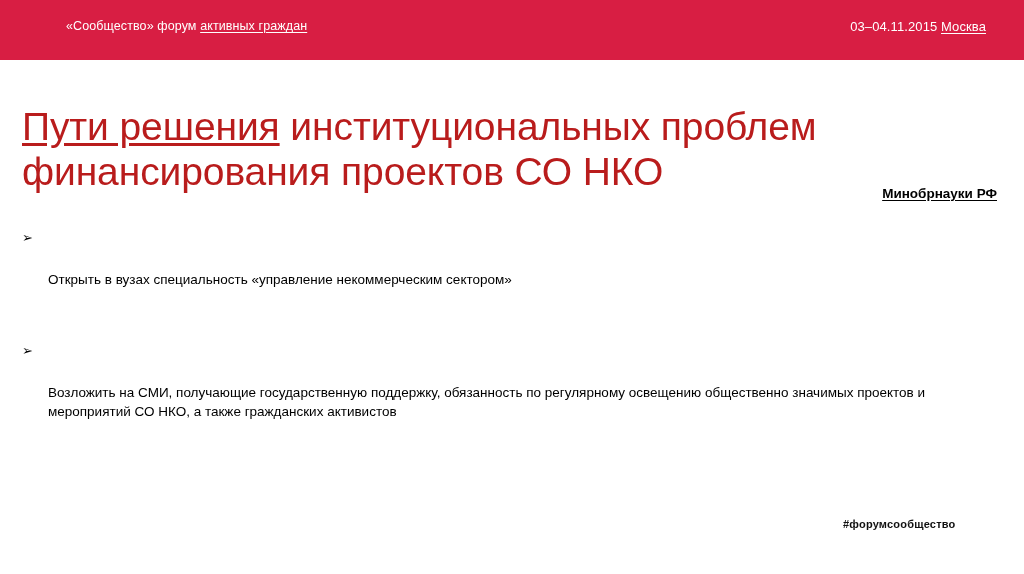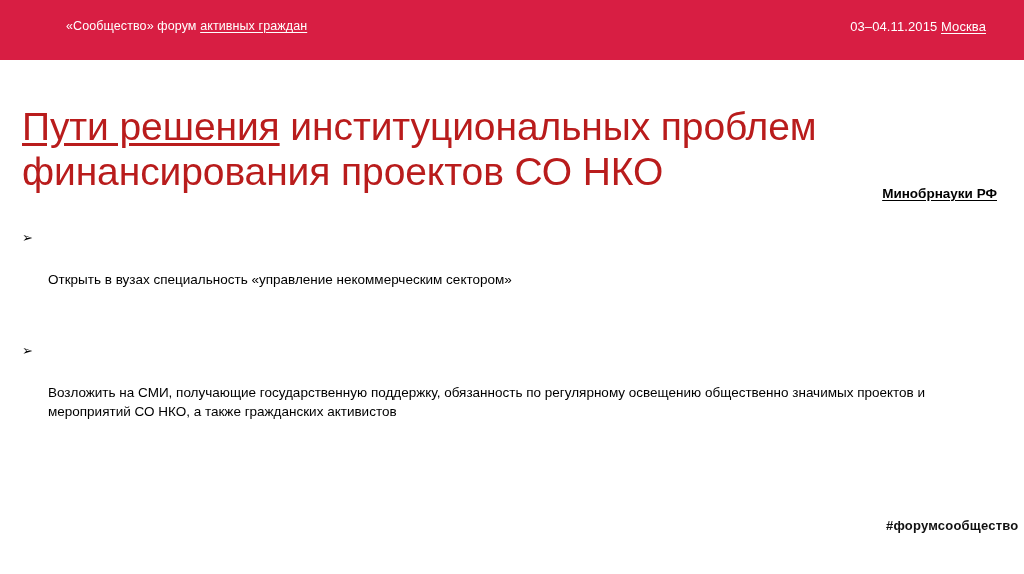--- a/index.html
+++ b/index.html
@@ -105,26 +105,25 @@
   }
   .gap-1 { height: 28px; }
   .gap-2 { height: 26px; }
   .gap-3 { height: 26px; }
 
   
   .footer-tag {
     position: absolute;
     left: 843px;
     top: 518px;
-    font-size: 13px;
+    font-size: 11px;
     font-weight: bold;
     color: #111111;
     letter-spacing: 0.2px;
     white-space: nowrap;
-    margin-left: 43px;
   }
 </style>
 </head>
 <body>
 
 <div class="slide">
 
   <div class="header-band">
     <div class="header-left">
       <span>«Сообщество» форум </span><span class="u">активных граждан</span>

